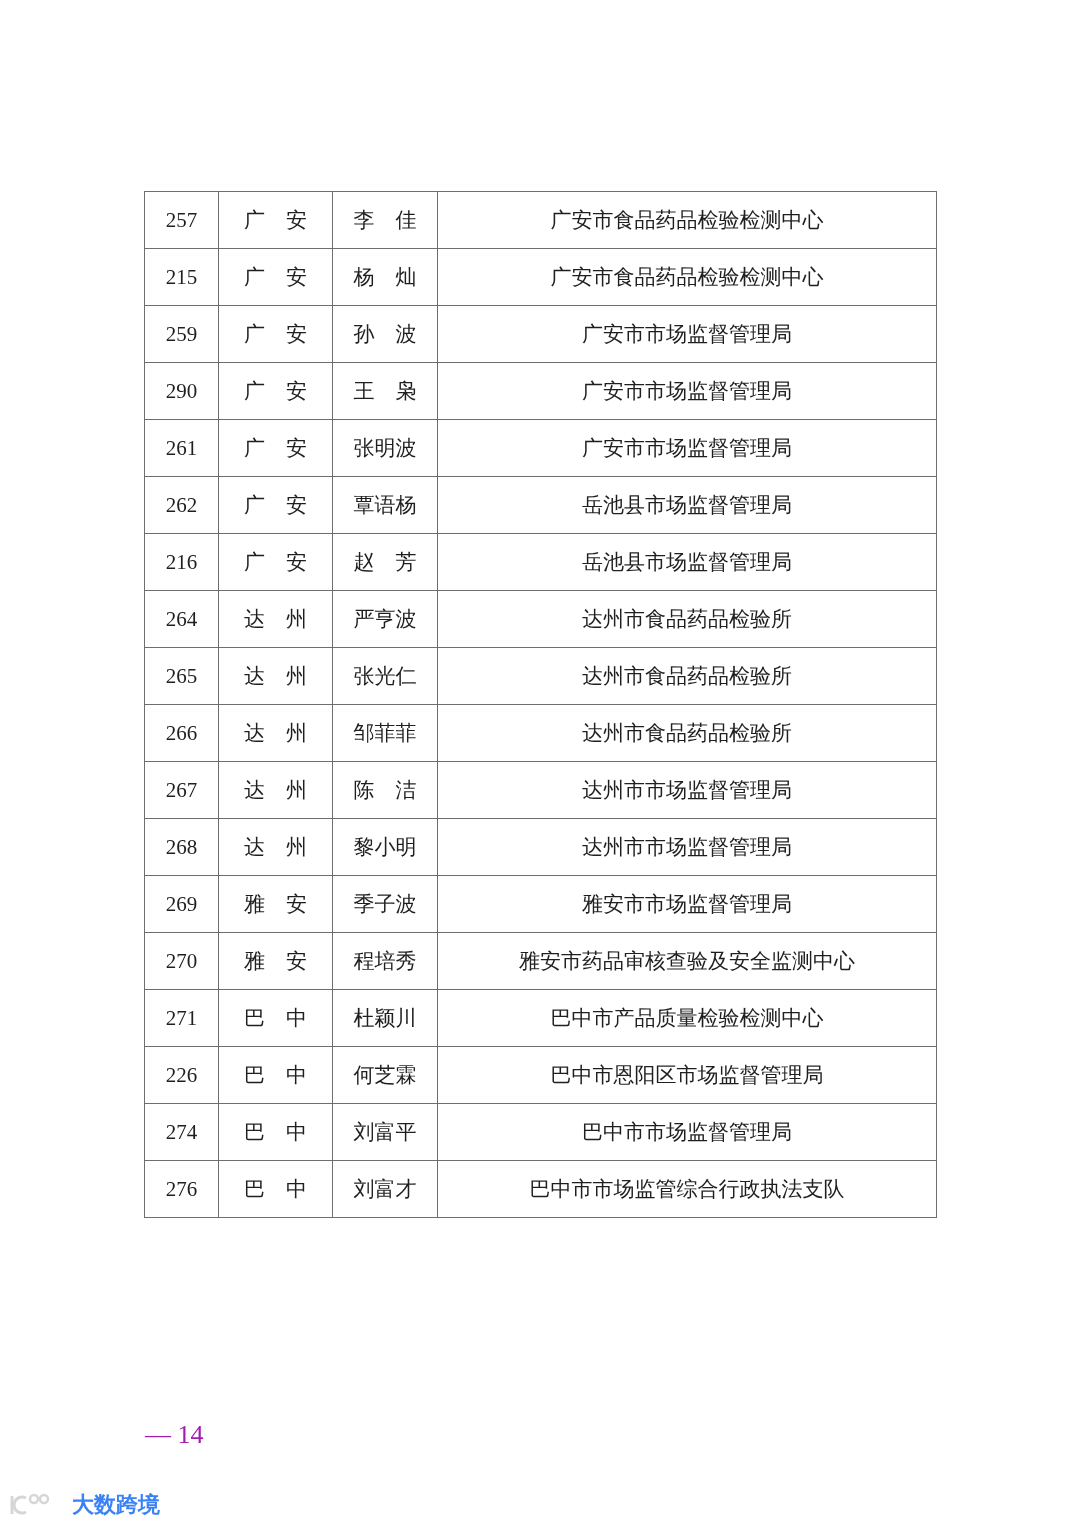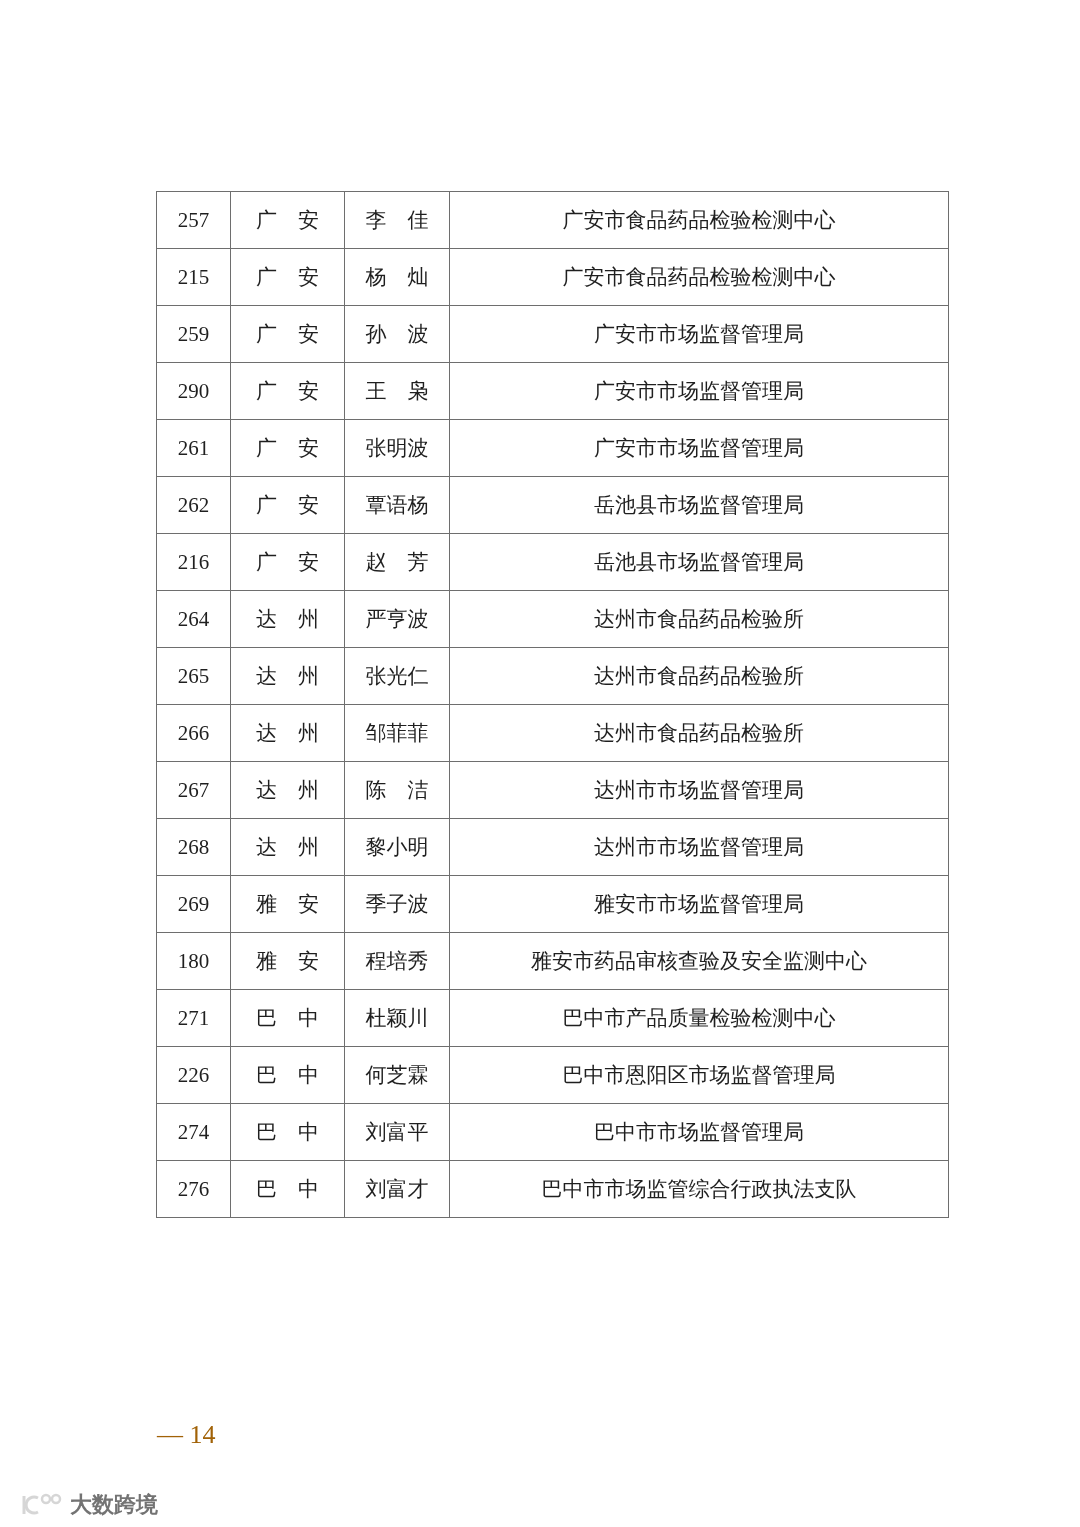--- a/index.html
+++ b/index.html
@@ -14,21 +14,20 @@
       overflow: hidden;
       font-family: "DejaVu Sans", sans-serif;
       color: #1a1a1a;
     }
     .page {
       position: absolute;
       left: 0; top: 0;
       width: 932px;
       height: 1527px;
       background: #ffffff;
-      margin-left: 12px;
     }
     table.roster {
       position: absolute;
       left: 144px;
       top: 191px;
       width: 792px;
       border-collapse: collapse;
       table-layout: fixed;
     }
     table.roster td {
@@ -55,31 +54,31 @@
     td.org {
       font-family: "DejaVu Sans", sans-serif;
       font-size: 21px;
     }
     .page-number {
       position: absolute;
       left: 145px;
       top: 1420px;
       font-family: "Liberation Serif", serif;
       font-size: 26px;
-      color: #a16207;
+      color: #a21caf;
       white-space: pre;
     }
     .watermark {
       position: absolute;
       left: 8px;
       top: 1490px;
       display: flex;
       align-items: center;
-      gap: 6px;
-      color: #737373;
+      gap: 20px;
+      color: #3b82f6;
       font-family: "DejaVu Sans", sans-serif;
       font-size: 22px;
       font-weight: bold;
     }
     .watermark .logo {
       display: inline-flex;
       align-items: center;
     }
   </style>
 </head>
@@ -167,21 +166,21 @@
           <td class="name">黎小明</td>
           <td class="org">达州市市场监督管理局</td>
         </tr>
         <tr>
           <td class="no">269</td>
           <td class="city">雅　安</td>
           <td class="name">季子波</td>
           <td class="org">雅安市市场监督管理局</td>
         </tr>
         <tr>
-          <td class="no">180</td>
+          <td class="no">270</td>
           <td class="city">雅　安</td>
           <td class="name">程培秀</td>
           <td class="org">雅安市药品审核查验及安全监测中心</td>
         </tr>
         <tr>
           <td class="no">271</td>
           <td class="city">巴　中</td>
           <td class="name">杜颖川</td>
           <td class="org">巴中市产品质量检验检测中心</td>
         </tr>

